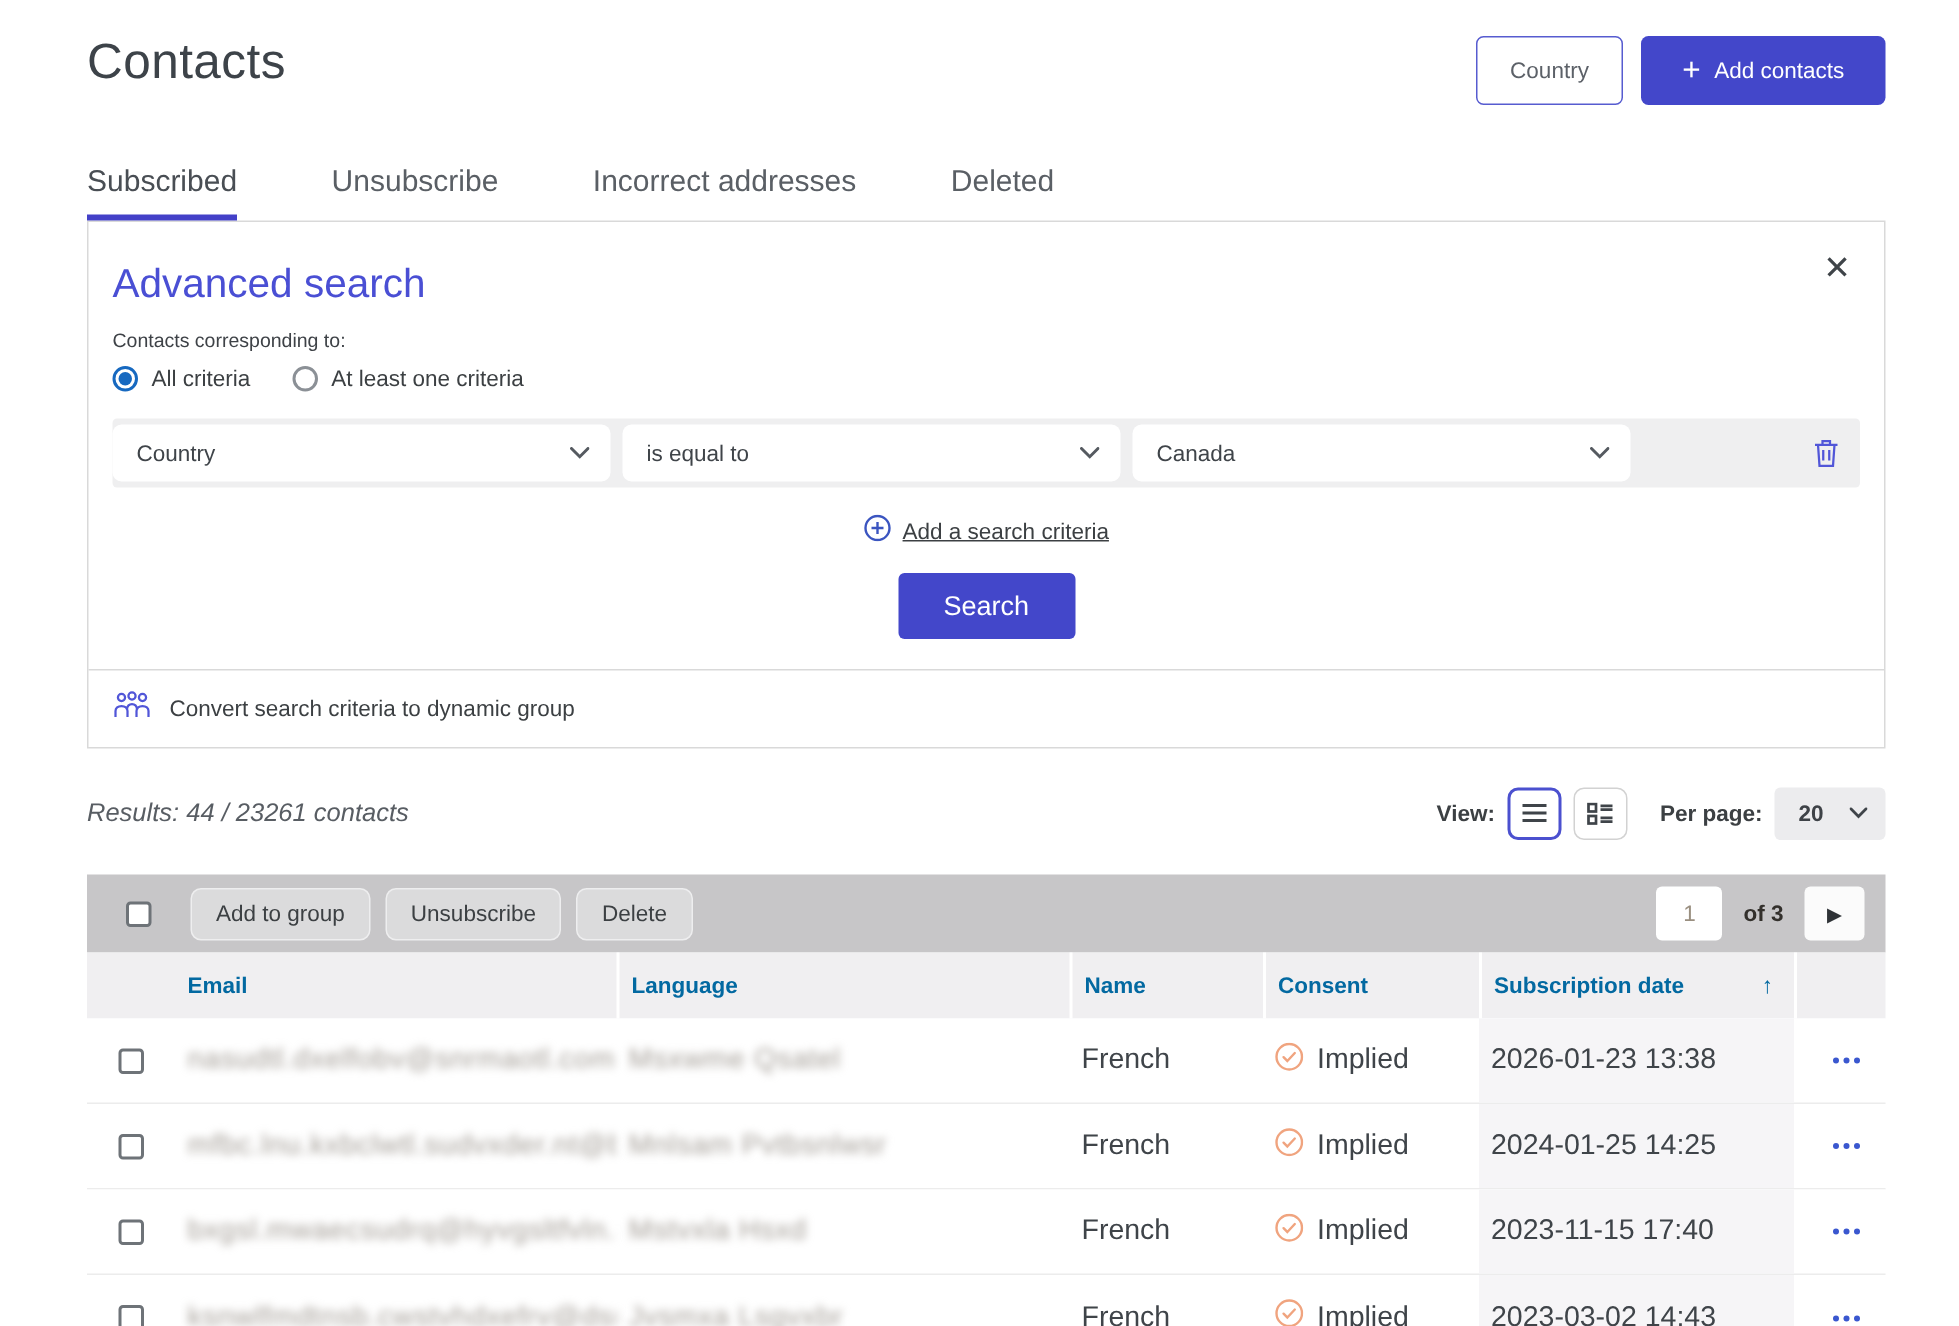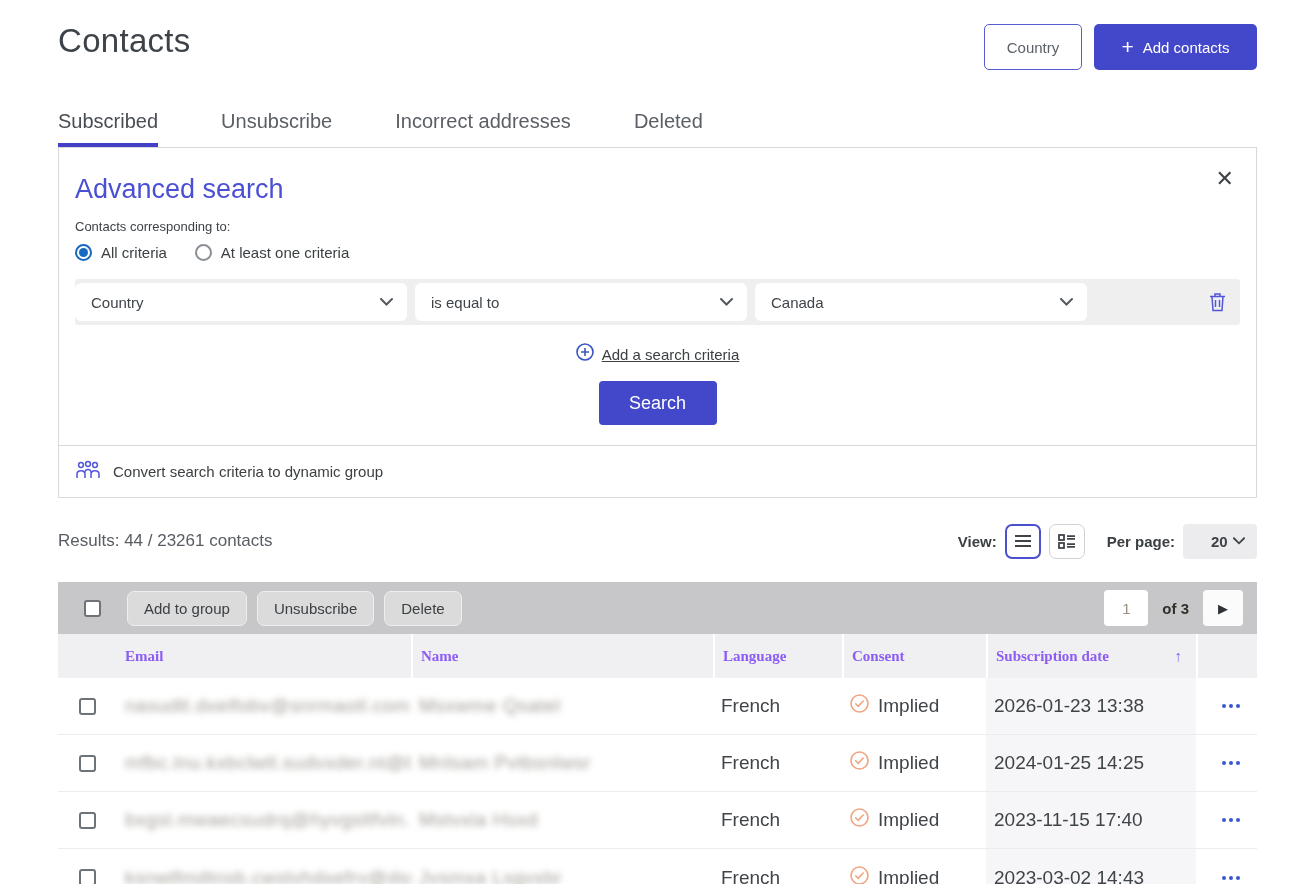--- a/index.html
+++ b/index.html
@@ -47,48 +47,48 @@
 
   .add-criteria { display:flex; justify-content:center; align-items:center; gap:8px; margin-top:18px; }
   .add-criteria a { font-size:15px; color:#3c4043; text-decoration:underline; cursor:pointer; }
   .btn-search { display:block; margin:16px auto 0 auto; width:118px; height:44px; background:#4347ca;
     color:#fff; font-size:18px; border:none; border-radius:4px; }
   .as-footer { border-top:1px solid #d9d9d9; height:52px; display:flex; align-items:center; gap:12px; padding:0 16px; }
   .as-footer a { font-size:15px; color:#3c4043; cursor:pointer; }
 
   
   .results-bar { display:flex; align-items:center; margin-top:24px; height:38px; }
-  .results-text { font-size:17px; color:#585d63; }
+  .results-text { font-size:17px; color:#585d63;font-style:italic; }
   .view-group { margin-left:auto; display:flex; align-items:center; gap:8px;font-weight:bold; }
   .view-label, .perpage-label { font-size:15px; color:#3c4043; }
   .icon-btn { width:36px; height:35px; background:#fff; border:1px solid #d2d2d2; border-radius:7px;
     display:flex; align-items:center; justify-content:center; cursor:pointer; }
   .icon-btn.active { border:2px solid #4b50cf; }
   .perpage-label { margin-left:14px; }
   .perpage-select { width:74px; height:35px; background:#ececee; border-radius:4px; display:flex;
-    align-items:center; padding:0 12px 0 28px; font-size:15px; color:#3e4247; cursor:pointer; }
+    align-items:center; padding:0 12px 0 16px; font-size:15px; color:#3e4247; cursor:pointer; }
   .perpage-select .chev { margin-left:auto; }
 
   
   .table { margin-top:22px; }
   .tgrid { display:grid; grid-template-columns:59px 294px 302px 129px 144px 210px 61px; }
   .table-toolbar { background:#c7c6c8; height:52px; display:flex; align-items:center; padding:0 14px 0 26px; }
   .checkbox { width:17px; height:17px; background:#fff; border:2px solid #6e7378; border-radius:3px; cursor:pointer; }
   .toolbar-btns { display:flex; gap:10px; margin-left:26px; }
   .tbtn { height:35px; background:#dbdbdc; border:1px solid #eeeeef; border-radius:7px;
     font-size:15px; color:#3c4043; padding:0 16px; cursor:pointer; }
   .pager { margin-left:auto; display:flex; align-items:center; gap:14px; }
   .page-input { width:44px; height:36px; background:#fff; border:none; border-radius:4px;
     text-align:center; font-size:15px; color:#9a8f80; }
   .of-label { font-size:15px; font-weight:700; color:#33302c; }
   .next-btn { width:40px; height:36px; background:#fbfbfb; border:none; border-radius:4px;
     display:flex; align-items:center; justify-content:center; cursor:pointer; color:#2f3337; font-size:13px; }
 
   .table-header { background:#f0eff1; height:44px; }
-  .th { display:flex; align-items:center; font-size:15px; font-weight:700; color:#8b5cf6; padding-left:8px;font-family:Liberation Serif, serif; }
+  .th { display:flex; align-items:center; font-size:15px; font-weight:700; color:#0369a1; padding-left:8px; }
   .th.sep { border-left:2px solid #fff; }
   .th-email { padding-left:8px; }
   .sort-arrow { margin-left:auto; margin-right:14px; font-size:15px; font-weight:400; }
 
   .row { height:57px; border-bottom:1px solid #ececec; background:#fff; }
   .cell { display:flex; align-items:center; font-size:19px; color:#3f4449; padding-left:8px; }
   .cell-check { justify-content:center; padding-left:0; }
   .redacted { color:#a39d96; filter:blur(3px); letter-spacing:.5px; white-space:nowrap; overflow:hidden; }
   .consent-cell { gap:9px; }
   .date-cell { background:#f6f5f7; }
@@ -241,22 +241,22 @@
       <div class="pager">
         <input class="page-input" value="1" style="">
         <span class="of-label">of 3</span>
         <button class="next-btn">▶</button>
       </div>
     </div>
 
     <div class="tgrid table-header">
       <div class="th"></div>
       <div class="th th-email">Email</div>
+      <div class="th sep">Language</div>
       <div class="th sep">Name</div>
-      <div class="th sep">Language</div>
       <div class="th sep">Consent</div>
       <div class="th sep">
         <span>Subscription date</span>
         <span class="sort-arrow">↑</span>
       </div>
       <div class="th sep"></div>
     </div>
 
     <div class="tgrid row">
       <div class="cell cell-check">

